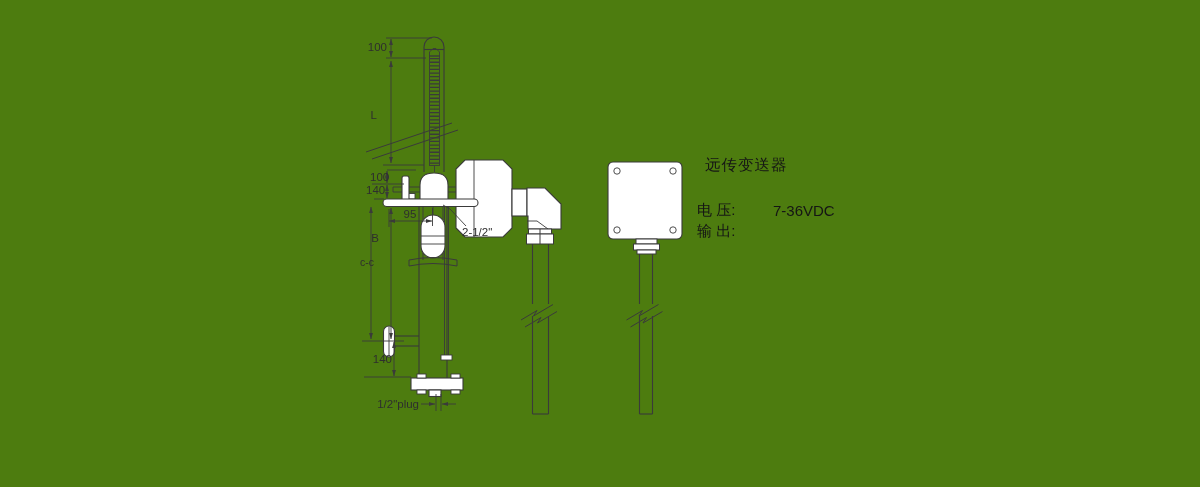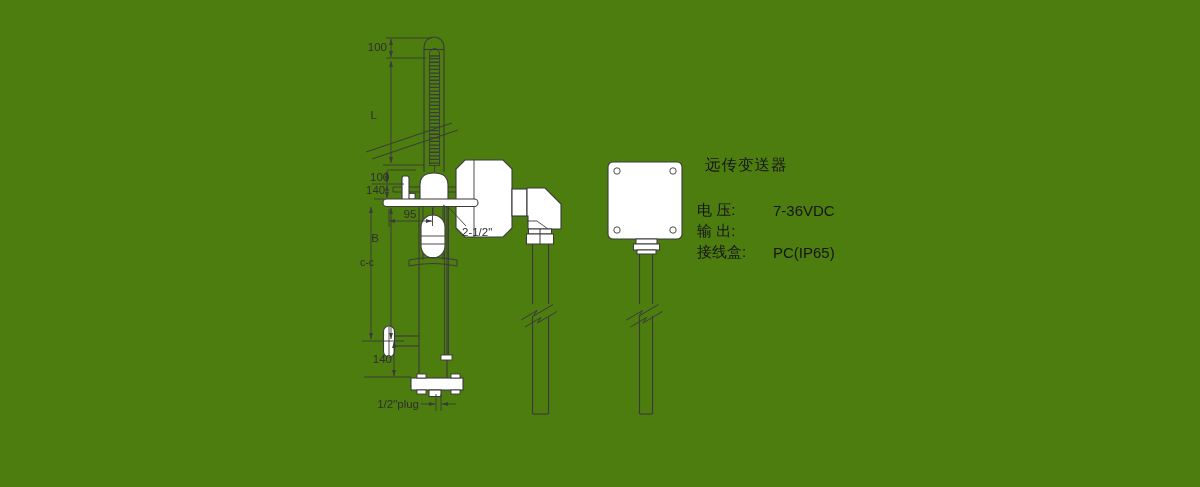--- a/index.html
+++ b/index.html
@@ -204,18 +204,14 @@
     <div class="spec-title">远传变送器</div>
 
     <div class="spec-row">
       <span class="spec-label">电 压:</span>
       <span class="spec-value">7-36VDC</span>
     </div>
     <div class="spec-row">
       <span class="spec-label">输 出:</span>
       <span class="spec-value"></span>
     </div>
-    <div class="spec-row">
-      <span class="spec-label">接线盒:</span>
-      <span class="spec-value">PC(IP65)</span>
-    </div>
   </div>
 </div>
 
 </body></html>

